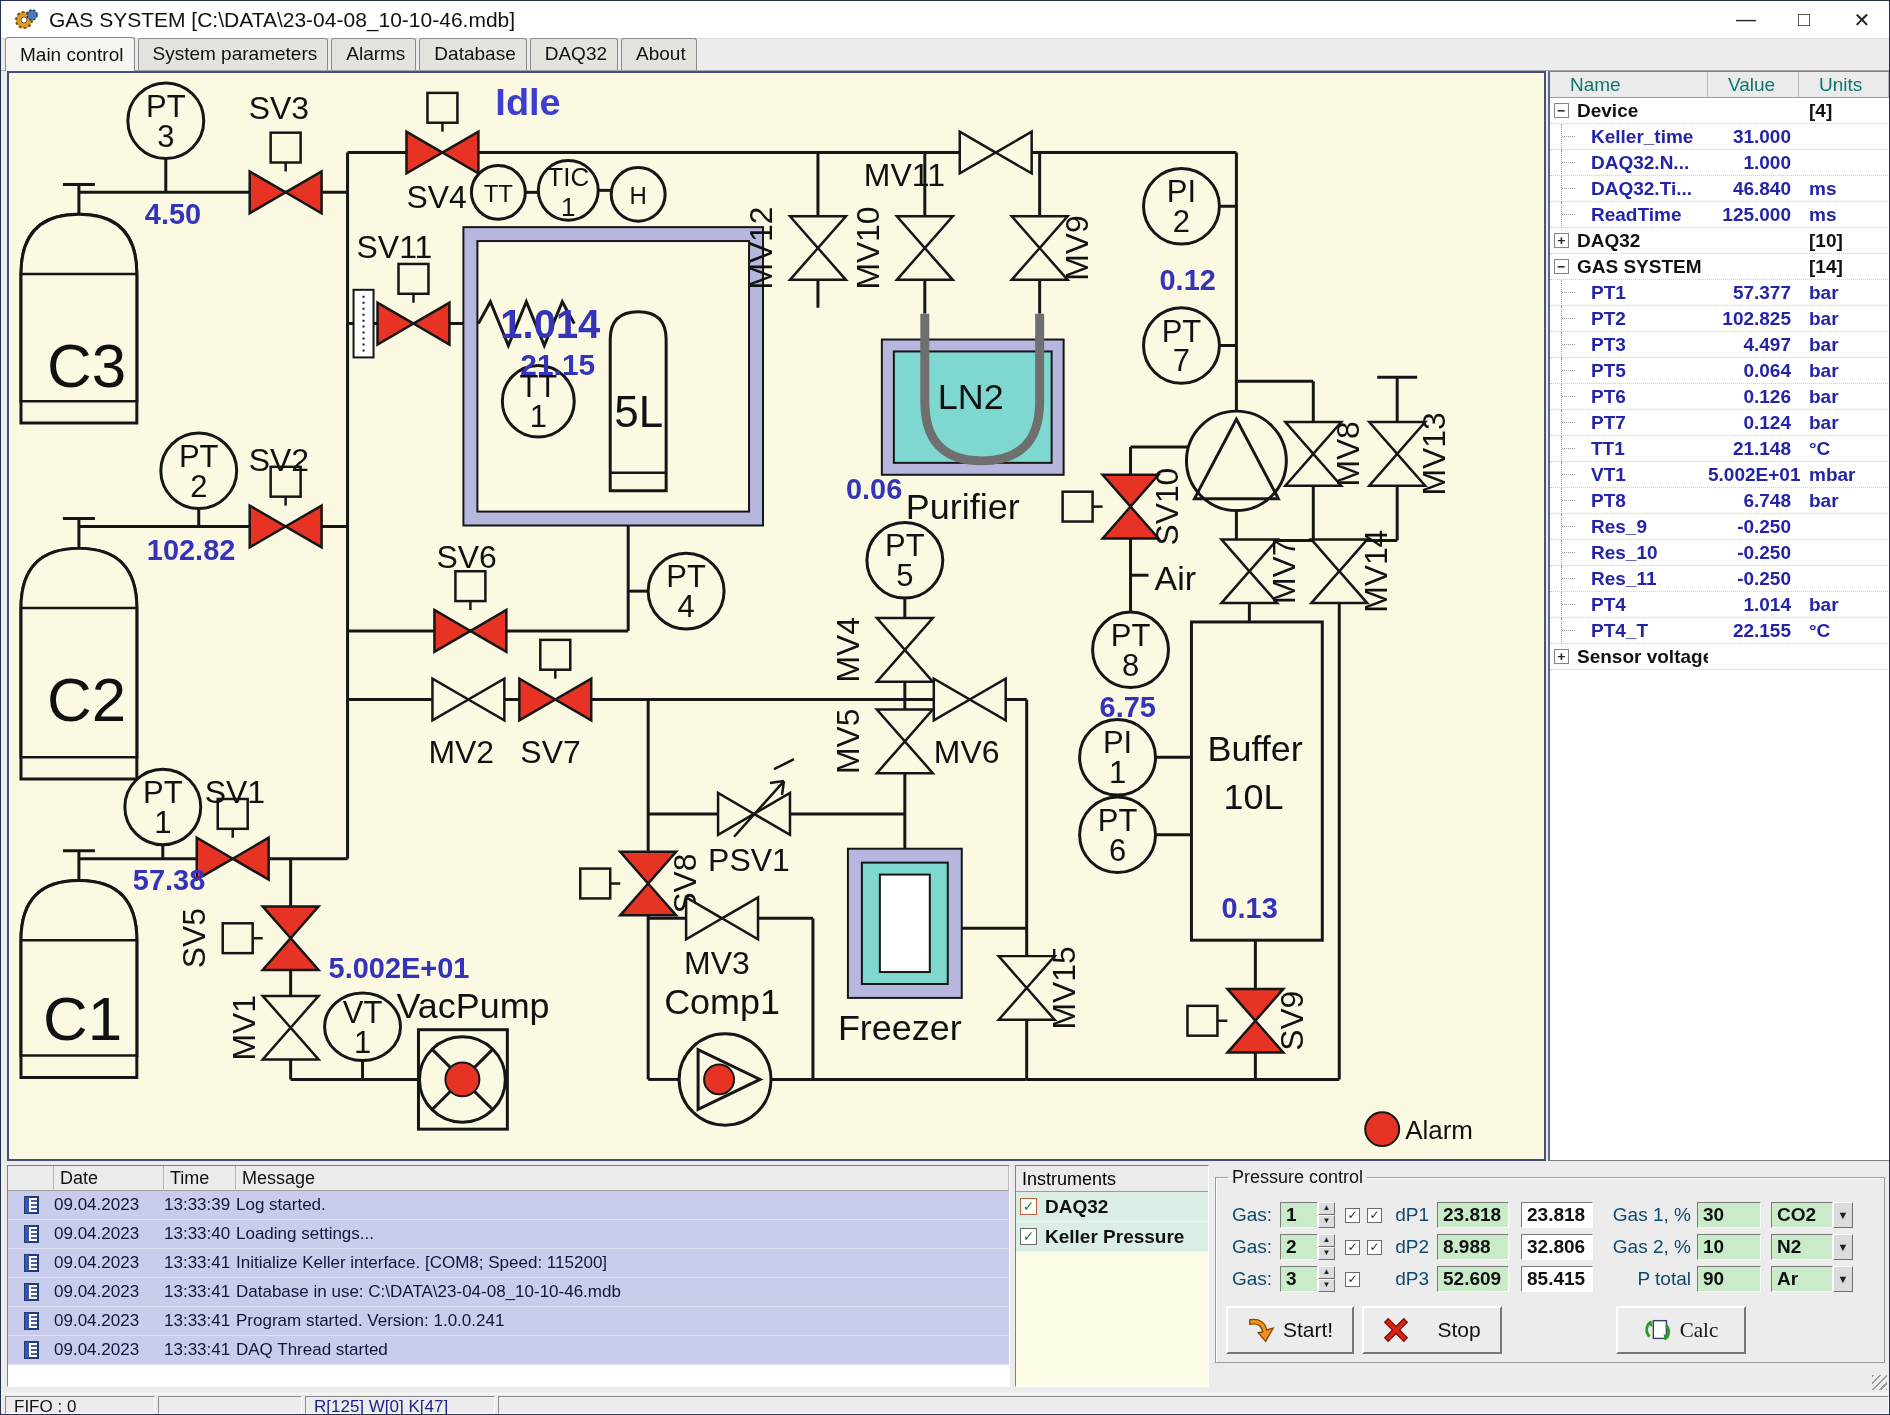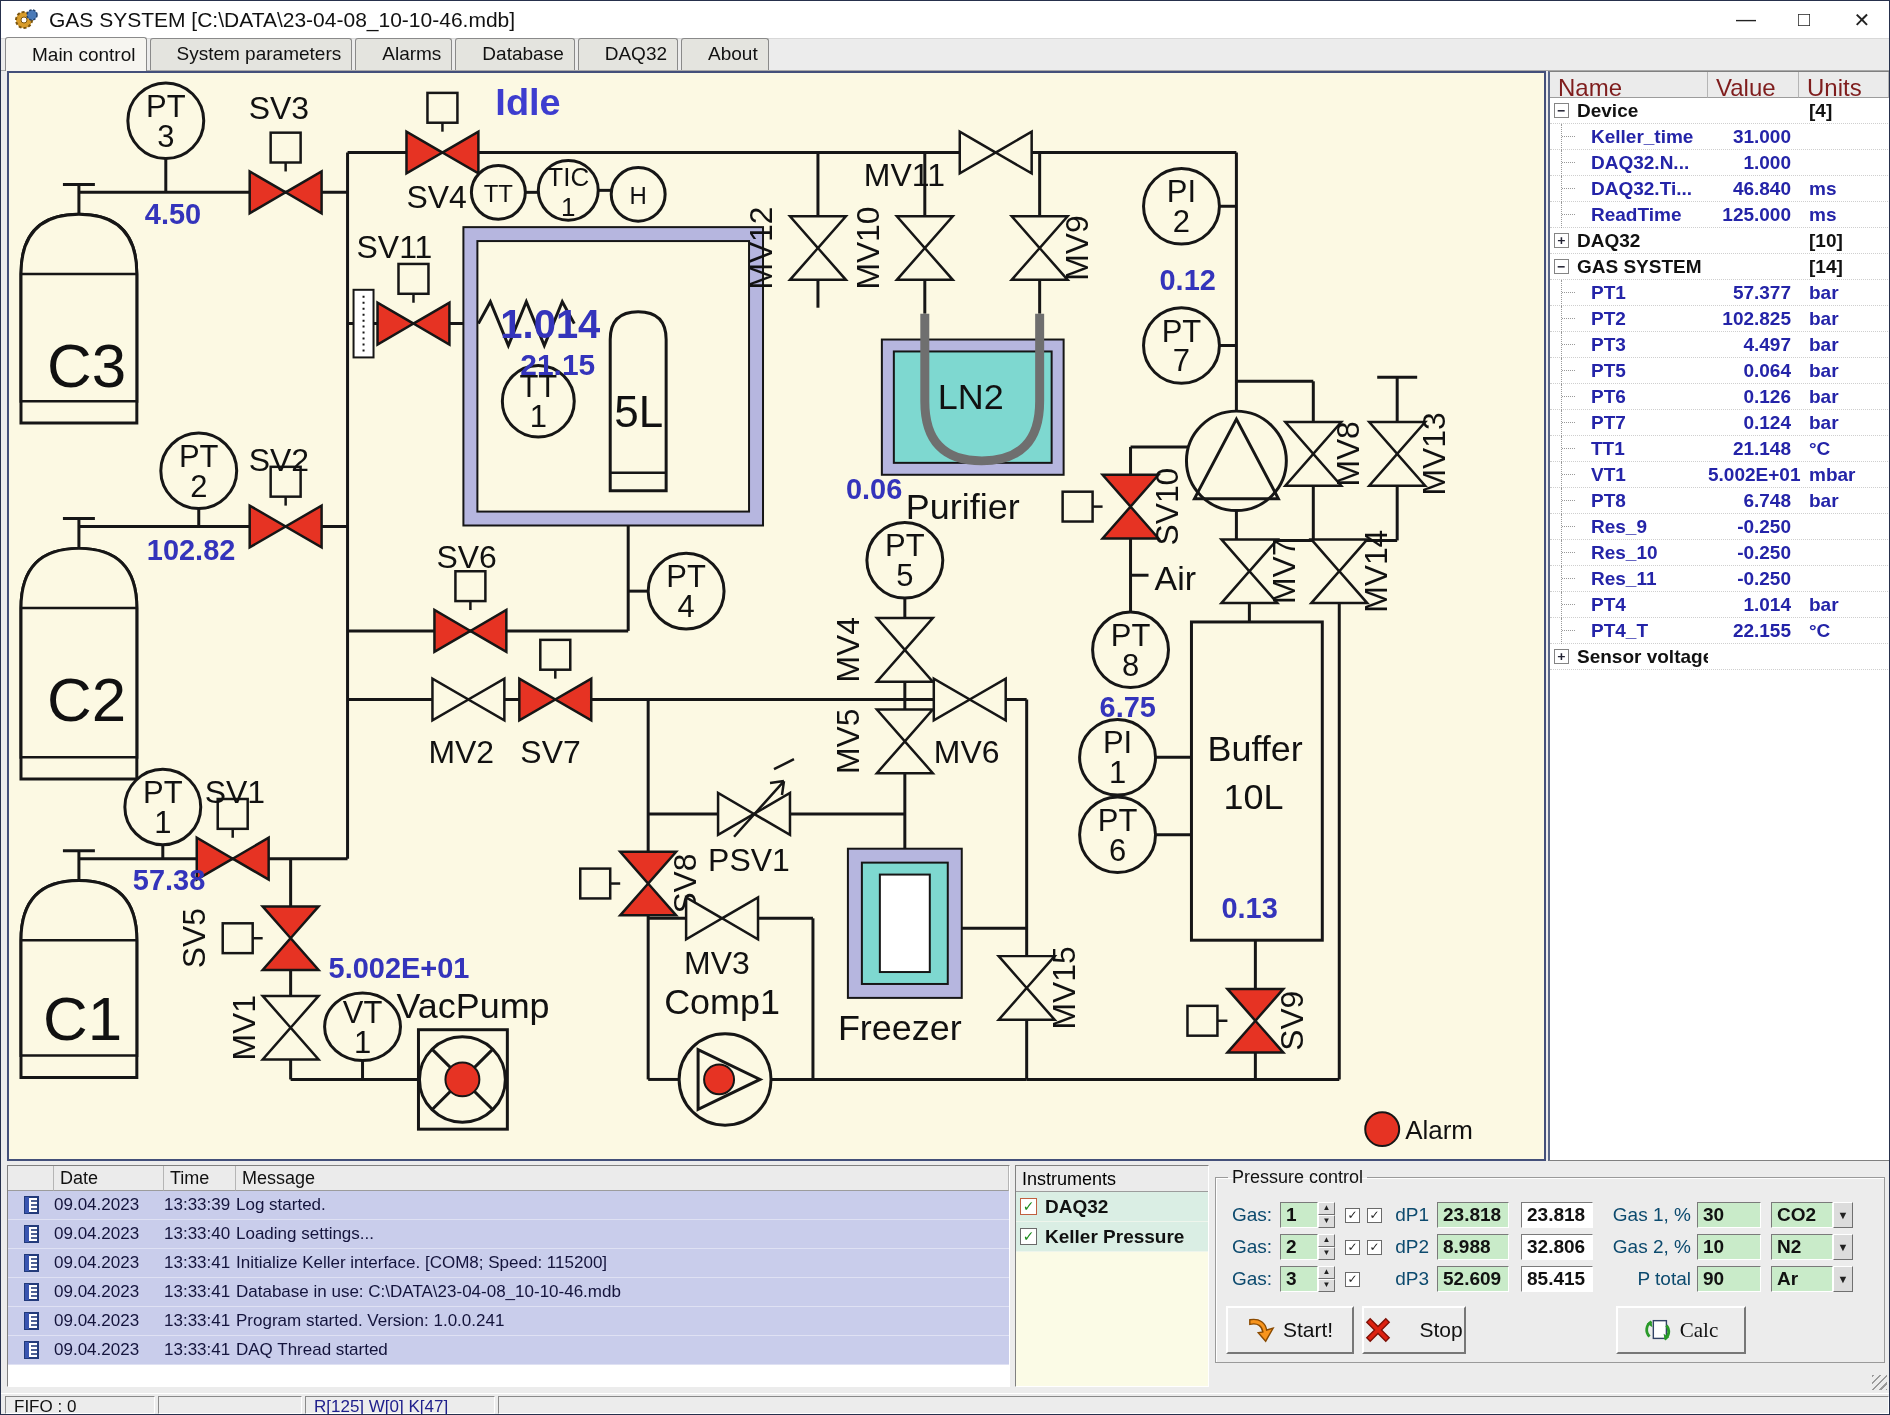--- a/index.html
+++ b/index.html
@@ -6,29 +6,29 @@
   html,body { width:1890px; height:1415px; overflow:hidden; }
   body { font-family:"Liberation Sans", sans-serif; background:#ececec; position:relative; border:1px solid #26304c; }
 
   .titlebar { position:absolute; left:0; top:0; width:1890px; height:38px; background:#fff; border-bottom:1px solid #d8d8d8; display:flex; align-items:center; }
   .titlebar .app-icon { width:26px; height:26px; margin:0 10px 0 12px; }
   .titlebar .title-text { font-size:21px; color:#111; }
   .win-controls { margin-left:auto; display:flex; height:100%; }
   .win-btn { width:58px; height:100%; display:flex; align-items:center; justify-content:center; font-size:20px; color:#222; }
 
   .tabbar { position:absolute; left:0; top:38px; width:1890px; height:32px; background:#ececec; border-bottom:1px solid #a8a8a8; display:flex; align-items:flex-end; padding-left:4px; }
-  .tab { border:1px solid #8a8a8a; border-bottom:none; border-radius:3px 3px 0 0; background:#e4e4df; padding:4px 10px 5px 26px; font-size:19px; color:#111; margin-right:3px; position:relative; }
+  .tab { border:1px solid #8a8a8a; border-bottom:none; border-radius:3px 3px 0 0; background:#e4e4df; padding:4px 10px 5px 14px; font-size:19px; color:#111; margin-right:3px; position:relative; }
   .tab.active { background:#f6f5f0; padding-top:6px; top:1px; }
 
   .diagram-panel { position:absolute; left:6px; top:70px; width:1539px; height:1090px; background:#fcf9e3; border:2px solid #44507a; }
   .diagram-panel svg { width:100%; height:100%; display:block; }
 
   .tree-panel { position:absolute; left:1547px; top:70px; width:343px; height:1090px; background:#fff; border:1px solid #808080; border-left:2px solid #5a6788; }
   .tree-header { display:flex; height:26px; background:#ebebeb; }
-  .tree-header > div { border-right:1px solid #b5b5b5; border-bottom:1px solid #9c9c9c; font-size:24px; color:#7f1d1d; padding:2px 0 0 8px; background:#ebebeb; }
+  .tree-header > div { border-right:1px solid #b5b5b5; border-bottom:1px solid #9c9c9c; font-size:19px; color:#0f766e; padding:2px 0 0 20px; background:#ebebeb; }
   .th-name { width:158px; } .th-value { width:91px; } .th-units { width:90px; }
   .trow { display:flex; align-items:center; height:26px; border-bottom:1px dotted #cfcfcf; font-size:19px; font-weight:bold; color:#2424a8; }
   .trow .c-name { width:158px; display:flex; align-items:center; overflow:hidden; white-space:nowrap; }
   .trow .c-value { width:91px; text-align:right; padding-right:8px; }
   .trow .c-units { width:90px; padding-left:10px; }
   .trow.group { color:#111; }
   .trow.group .c-units { color:#111; }
   .exp { width:15px; height:15px; min-width:15px; border:1px solid #848484; background:#fff; color:#223; font:bold 13px/13px "DejaVu Sans Mono", monospace; text-align:center; margin:0 6px 0 4px; }
   .tconn { width:24px; min-width:24px; height:26px; border-left:1px dotted #9a9a9a; margin-left:11px; position:relative; }
   .tconn::after { content:''; position:absolute; left:0; top:12px; width:13px; border-top:1px dotted #9a9a9a; }
@@ -825,21 +825,21 @@
         <span class="ddbtn">▼</span>
       </span>
   </div>
 
   <div class="pbtn" style="left:10px; top:118px; width:128px;">
     <svg width="28" height="28" viewBox="0 0 30 30">
         <path d="M3,4 C14,2 20,8 21,15 L28,13 L20,27 L12,18 L17,17 C16,11 12,7 3,9 Z" fill="#f7941d" stroke="#8a4a00" stroke-width="1.5"></path>
       </svg>
     <span>Start!</span>
   </div>
-  <div class="pbtn" style="left:146px; top:118px; width:104px;gap:28px;">
+  <div class="pbtn" style="left:146px; top:118px; width:140px;gap:28px;">
     <svg width="26" height="26" viewBox="0 0 30 30">
         <path d="M6,2 L15,11 L24,2 L28,6 L19,15 L28,24 L24,28 L15,19 L6,28 L2,24 L11,15 L2,6 Z" fill="#dd2211" stroke="#7d0f05" stroke-width="1.5"></path>
       </svg>
     <span>Stop</span>
   </div>
   <div class="pbtn" style="left:400px; top:118px; width:130px;font-family:Liberation Serif, serif;">
     <svg width="28" height="28" viewBox="0 0 30 30">
       <rect x="10" y="5" width="14" height="19" fill="#fff" stroke="#334466" stroke-width="1.5"></rect>
       <path d="M6,22 A10,10 0 0 1 8,6" fill="none" stroke="#2a9a2a" stroke-width="3"></path>
       <path d="M8,6 L3,8 L9,12 Z" fill="#2a9a2a"></path>

